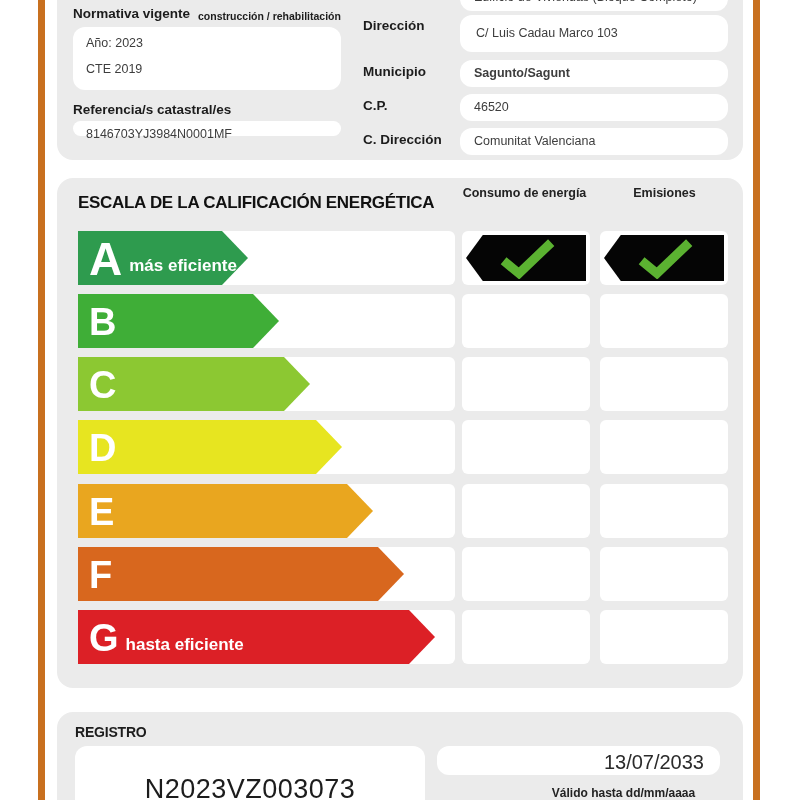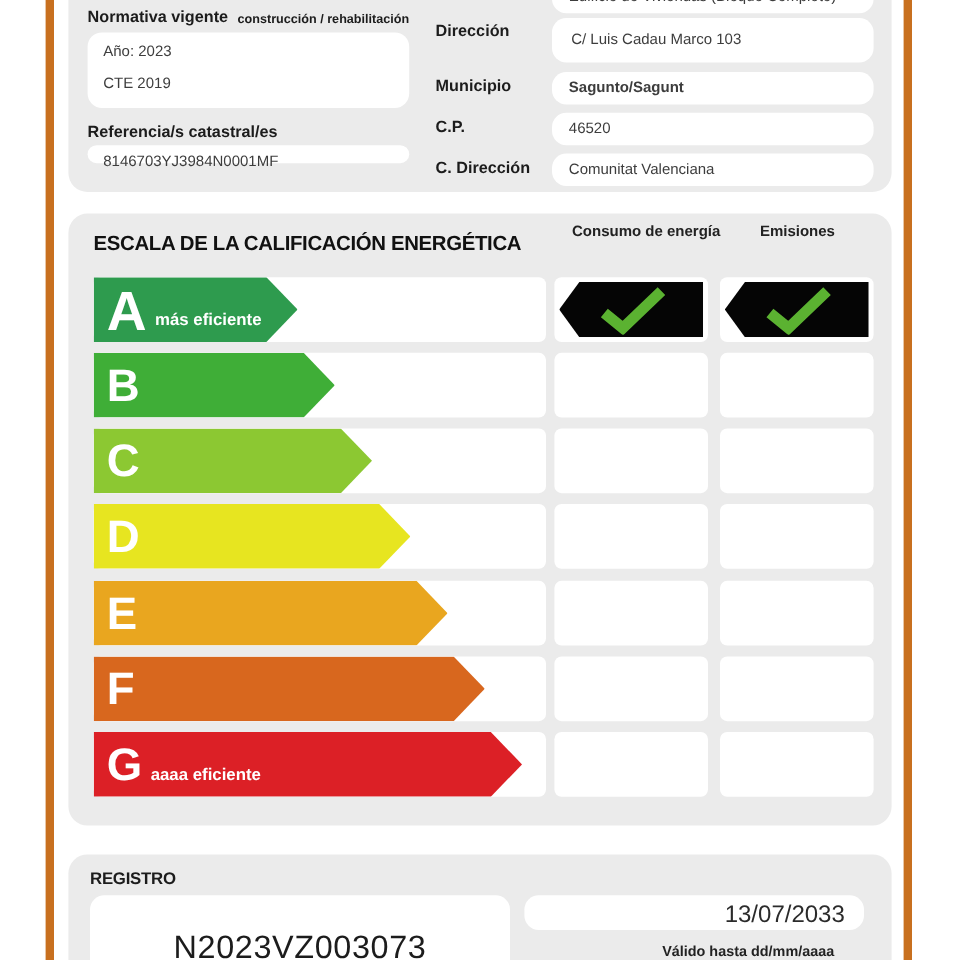--- a/index.html
+++ b/index.html
@@ -26,21 +26,21 @@
     position:absolute;left:0;top:0;height:54px;
     clip-path:polygon(0 0, calc(100% - 26px) 0, 100% 50%, calc(100% - 26px) 100%, 0 100%);
     display:flex;align-items:center;
   }
   .arrow .letter{
     color:#fff;font-weight:bold;font-size:38px;line-height:38px;
     margin-left:11px;margin-top:2px;
   }
   .rating-row.first .arrow .letter{font-size:46px;line-height:46px;}
   .arrow .note{
-    color:#fff;font-weight:bold;font-size:14px;margin-left:7px;margin-top:16px;white-space:nowrap;
+    color:#fff;font-weight:bold;font-size:17px;margin-left:7px;margin-top:16px;white-space:nowrap;
   }
   .check-tag{
     position:absolute;top:4px;left:4px;width:120px;height:46px;background:#050505;
     clip-path:polygon(0 50%, 14% 0, 100% 0, 100% 100%, 14% 100%);
   }
   .check-tag svg{position:absolute;left:24px;top:2px;}
   .reg-label{font-weight:bold;font-size:14px;letter-spacing:-0.2px;}
   .reg-number{font-size:27px;color:#1c1c1c;letter-spacing:0.5px;text-align:center;}
   .valid-caption{font-weight:bold;font-size:12px;color:#222;}
 </style>
@@ -86,21 +86,21 @@
 
 <span class="abs lbl" style="left:363px;top:132px;">C. Dirección</span>
 <div class="whitebox" style="left:460px;top:128px;width:268px;height:27px;">
   <span class="abs val" style="left:14px;top:6px;">Comunitat Valenciana</span>
 </div>
 
 <div class="panel" style="left: 57px; top: 178px; width: 686px; height: 510px; background: rgb(235, 235, 235);"></div>
 
 <span class="abs scale-title" style="left:78px;top:193px;">ESCALA DE LA CALIFICACIÓN ENERGÉTICA</span>
 
-<div class="colhead" style="left:456px;top:185px;width:165px;">
+<div class="colhead" style="left:442px;top:185px;width:165px;">
   <div>Consumo de energía</div>
 </div>
 <div class="colhead" style="left:582px;top:185px;width:165px;">
   <div>Emisiones</div>
 </div>
 
 <div class="rating-row first" style="top:231px;">
   <div class="row-bg"></div>
   <div class="cell cell1">
     <div class="check-tag" style="background: rgb(5, 5, 5);">
@@ -166,21 +166,21 @@
     <span class="letter">F</span>
   </div>
 </div>
 
 <div class="rating-row" style="top:610px;">
   <div class="row-bg"></div>
   <div class="cell cell1"></div>
   <div class="cell cell2"></div>
   <div class="arrow" style="background: rgb(220, 32, 38); width: 357px;">
     <span class="letter">G</span>
-    <span class="note">aaaa eficiente</span>
+    <span class="note">hasta eficiente</span>
   </div>
 </div>
 
 <div class="panel" style="left: 57px; top: 712px; width: 686px; height: 150px; background: rgb(235, 235, 235);"></div>
 
 <span class="abs reg-label" style="left:75px;top:724px;">REGISTRO</span>
 
 <div class="whitebox" style="left:75px;top:746px;width:350px;height:70px;">
   <div class="abs reg-number" style="left:0;top:28px;width:350px;">N2023VZ003073</div>
 </div>

